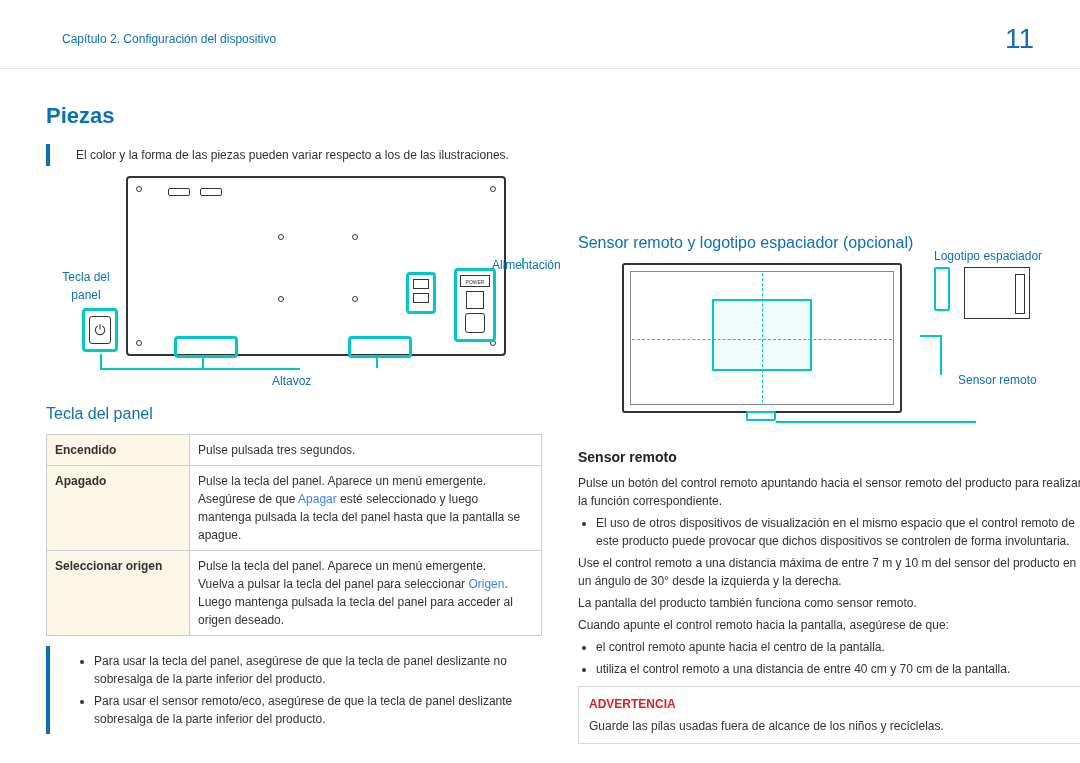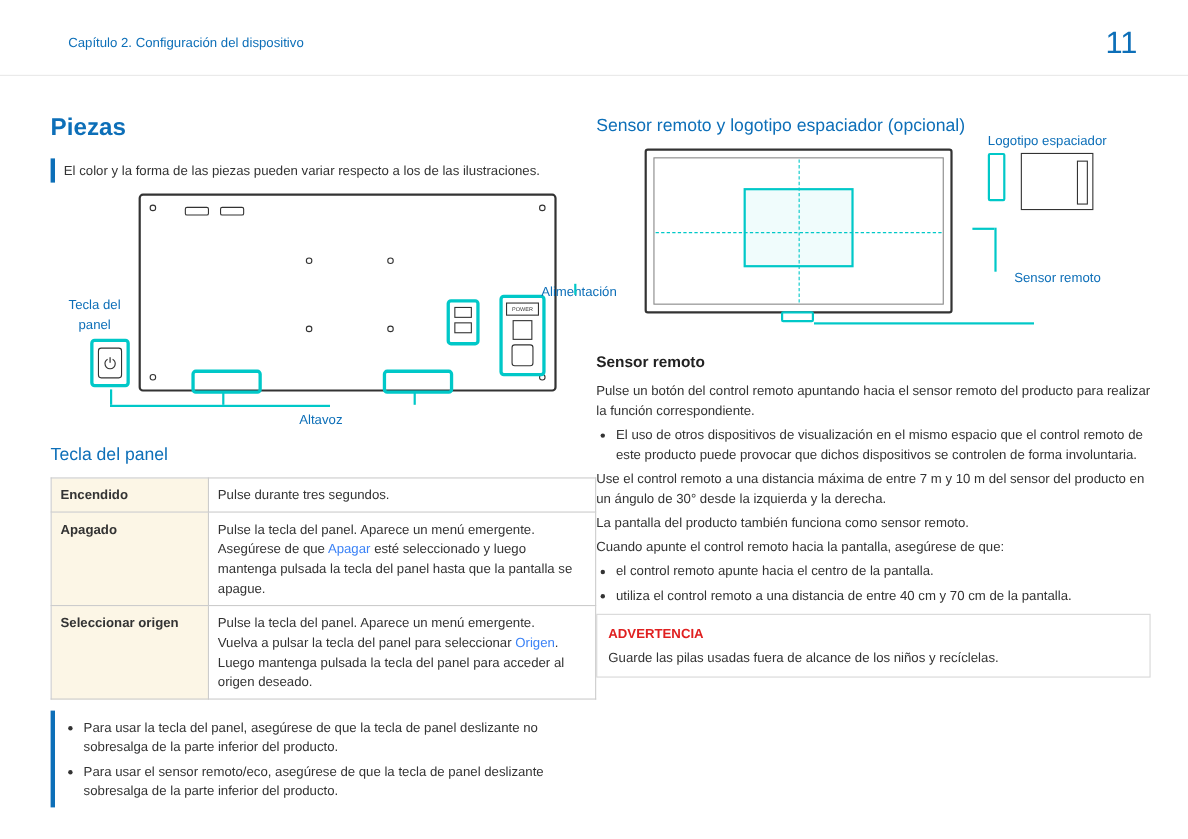--- a/index.html
+++ b/index.html
@@ -18,28 +18,30 @@
     justify-content: space-between;
     align-items: center;
     padding: 18px 46px 8px 46px;
     border-bottom: 1px solid #e8e8e8;
   }
   .chapter { color: #0d6fb8; font-size: 12px; margin-left: 16px; }
   .page-num { color: #0d6fb8; font-size: 28px; font-weight: 300; }
   .content {
     display: flex;
     padding: 30px 46px 20px 46px;
+    gap: 36px;
+    align-items: flex-end;
   }
   .col { flex: 1; }
   .h1 { color: #0d6fb8; font-size: 22px; font-weight: 600; margin-bottom: 12px; }
   .h2 { color: #0d6fb8; font-size: 16px; font-weight: 500; margin-bottom: 8px; }
   .h3 { color: #222; font-size: 14px; font-weight: 600; margin-bottom: 6px; }
   .note-bar {
     border-left: 4px solid #0d6fb8;
-    padding: 2px 0 2px 8px;
+    padding: 2px 0 2px 26px;
     margin-bottom: 10px;
   }
   
   .diagram1 {
     position: relative;
     width: 460px;
     height: 210px;
     margin: 4px 0 16px 36px;
   }
   .tv-back {
@@ -205,21 +207,21 @@
       <div class="cline" style="left:294px;top:180px;width:2px;height:12px"></div>
       <div class="cline" style="left:440px;top:82px;width:2px;height:10px"></div>
     </div>
 
     <div class="h2">Tecla del panel</div>
 
     <table class="panel-key">
       <tbody>
           <tr>
         <th>Encendido</th>
-        <td>Pulse durante tres segundos.</td>
+        <td>Pulse pulsada tres segundos.</td>
       </tr>
       <tr>
         <th>Apagado</th>
         <td>
           <div>Pulse la tecla del panel. Aparece un menú emergente.</div>
           <div>
             <span>Asegúrese de que </span><span class="blue-word">Apagar</span><span> esté seleccionado y luego mantenga pulsada la tecla del panel hasta que la pantalla se apague.</span>
           </div>
         </td>
       </tr>

